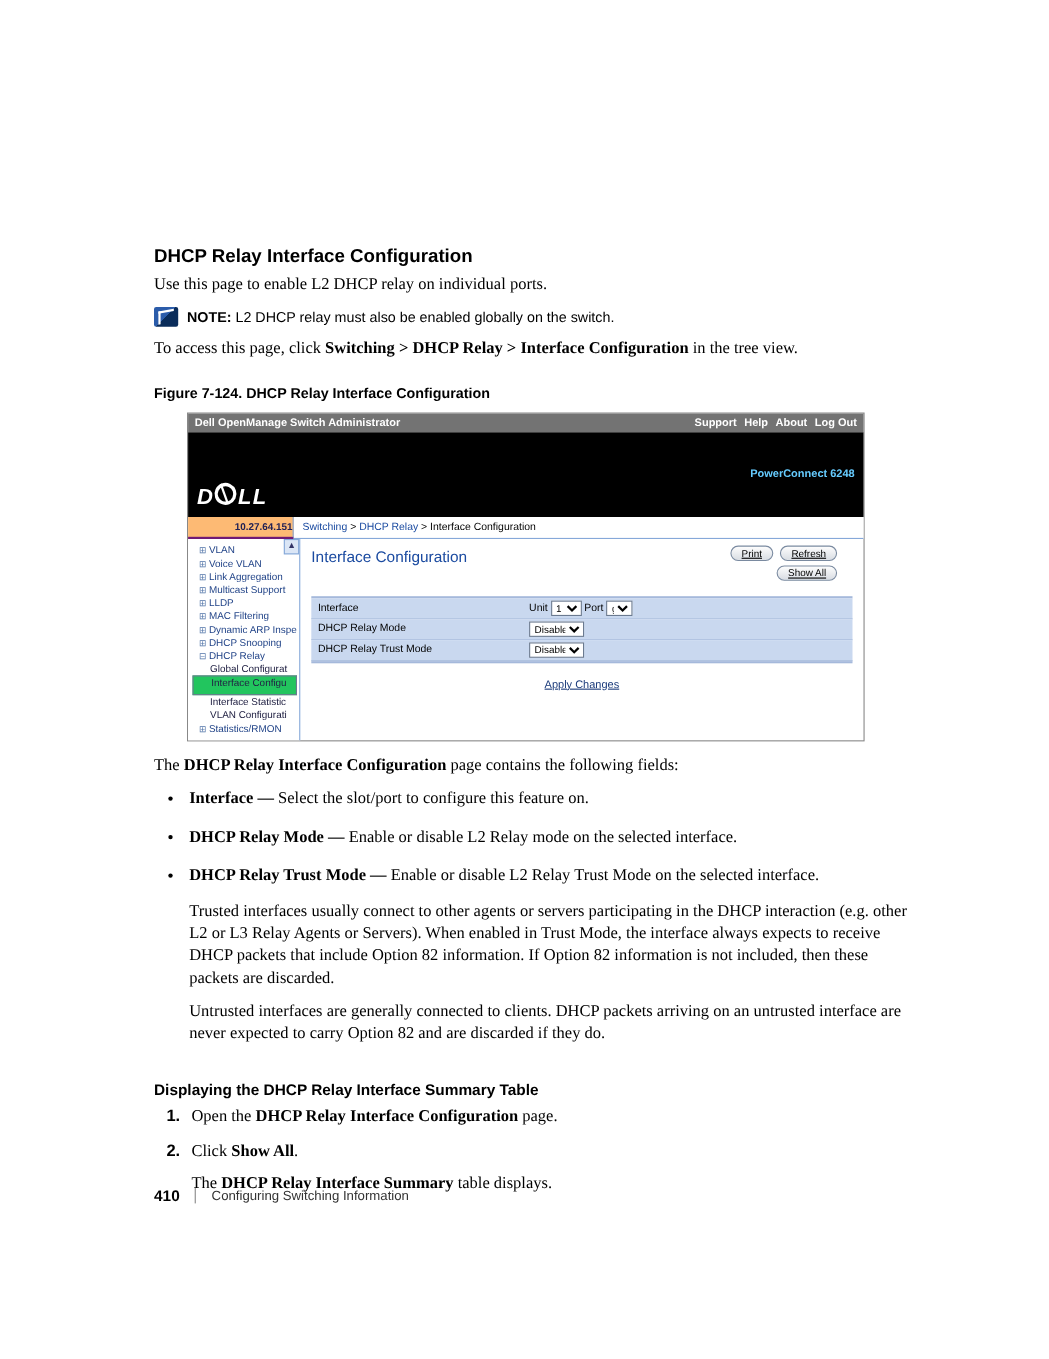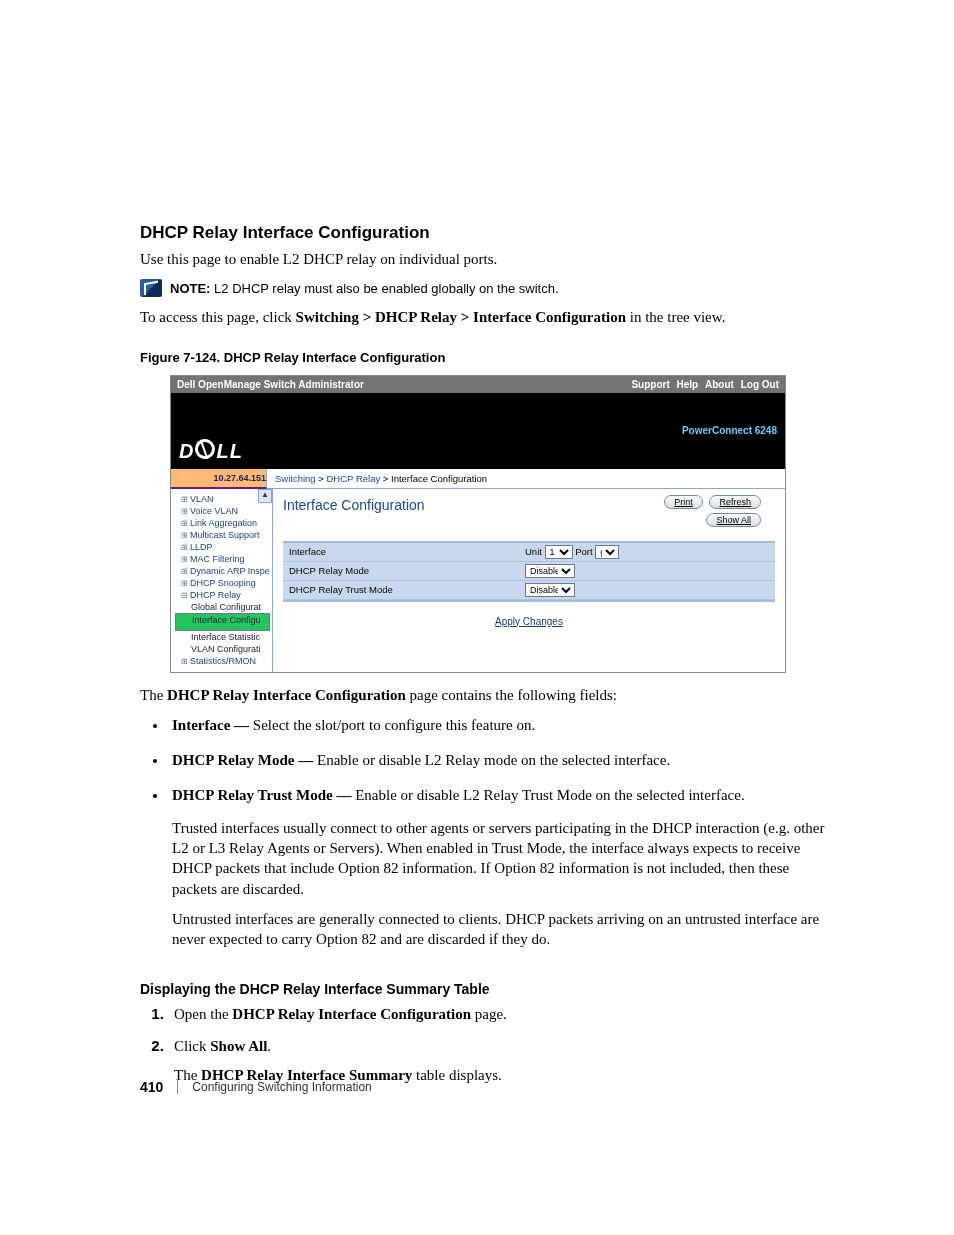--- a/index.html
+++ b/index.html
@@ -85,21 +85,21 @@
     padding:1px 9px; font-size:9px; background:linear-gradient(#fdfdfd,#d9dde3);
     margin-left:4px; text-decoration:underline; cursor:pointer;
   }
   .formarea{
     margin-top:28px; border-top:2px solid #a5b9db; border-bottom:2px solid #a5b9db;
   }
   .form-row{
     display:flex; align-items:center; background:#c9d8ef; border-bottom:1px solid #b0c3e0;
     padding:2px 6px; font-size:9.5px;
   }
-  .form-row .lbl{ width:236px;}
+  .form-row .lbl{ width:192px;}
   .sel{
     border:1px solid #6b7a90; background:#fff; font-size:9px; height:14px;
   }
   .apply-row{ text-align:center; padding:14px 0;}
   .apply{ text-decoration:underline; color:#1a3a7a; font-size:10px; cursor:pointer;}
   ul.bullets{ margin:6px 0 0 28px; padding:0;}
   ul.bullets li{ margin:0 0 14px 0; padding-left:4px; line-height:1.4;}
   ol.steps{ margin:6px 0 0 24px; padding:0; font-family:Arial,Helvetica,sans-serif;}
   ol.steps li{ margin:0 0 14px 4px; padding-left:6px; font-family:Georgia,serif;}
   ol.steps li::marker{ font-family:Arial,Helvetica,sans-serif; font-weight:bold;}

